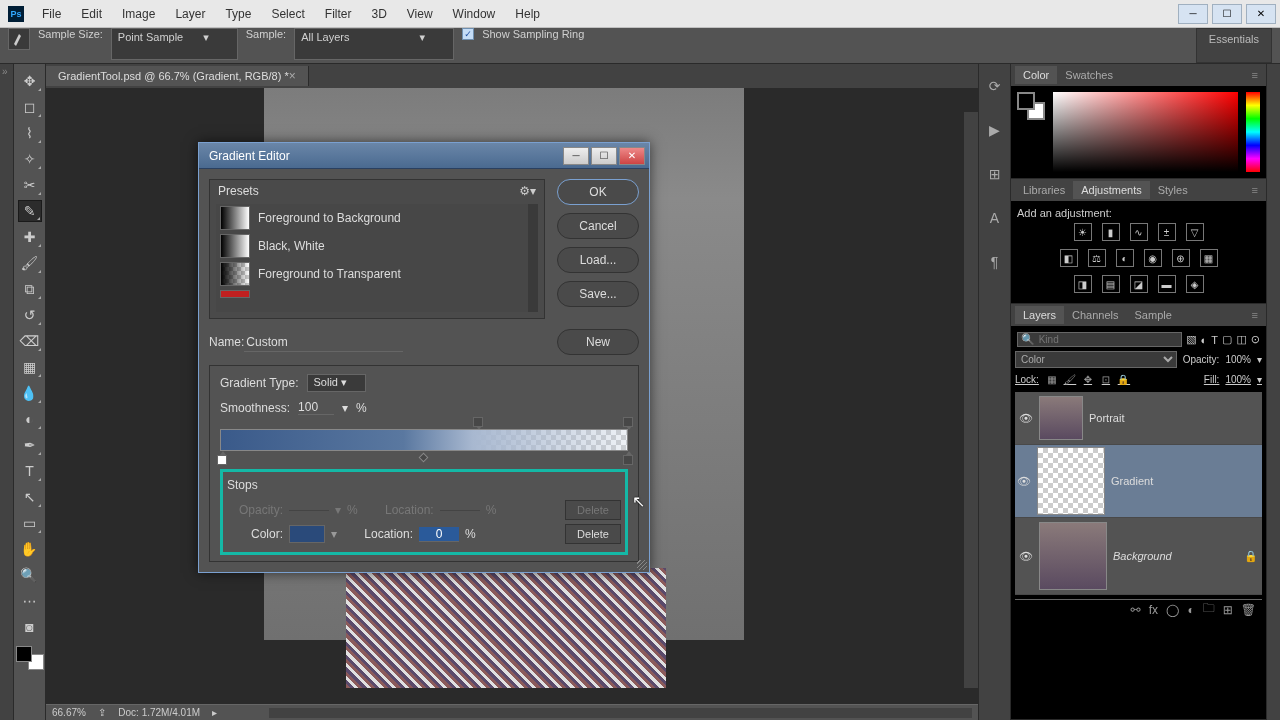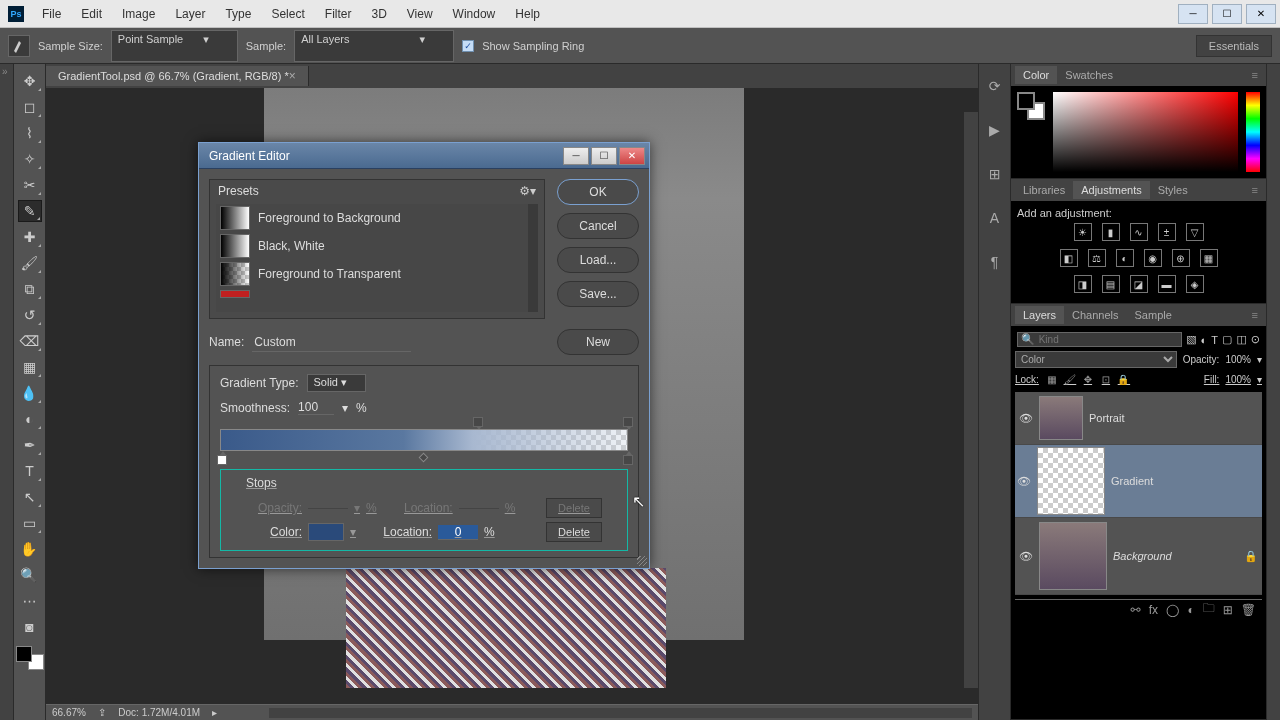--- a/index.html
+++ b/index.html
@@ -7,21 +7,21 @@
 
 
 .menubar { height: 28px; background: #e8e8e8; display: flex; align-items: center; padding: 0 0 0 0; border-bottom: 1px solid #c0c0c0; }
 .app-icon { width: 32px; height: 28px; display: flex; align-items: center; justify-content: center; }
 .app-icon-sq { width: 16px; height: 16px; background: #001e36; color: #31a8ff; font-size: 9px; font-weight: bold; display: flex; align-items: center; justify-content: center; }
 .menu-item { padding: 0 10px; font-size: 12px; color: #333; height: 28px; display: flex; align-items: center; cursor: default; }
 .window-controls { margin-left: auto; display: flex; }
 .win-btn { width: 30px; height: 20px; margin-right: 4px; background: #d6e3f2; border: 1px solid #a0b0c0; display: flex; align-items: center; justify-content: center; font-size: 10px; cursor: default; }
 
 
-.options-bar { height: 36px; background: #535353; display: flex; align-items: center; padding: 0 8px; color: #d0d0d0; font-size: 11px; gap: 8px; border-bottom: 1px solid #2a2a2a; }
+.options-bar { height: 36px; background: #535353; display: flex; padding: 0 8px; color: #d0d0d0; font-size: 11px; gap: 8px; border-bottom: 1px solid #2a2a2a; }
 .tool-preset { width: 22px; height: 22px; background: #3a3a3a; border: 1px solid #666; display: flex; align-items: center; justify-content: center; }
 .opt-label { color: #d0d0d0; }
 .opt-select { background: #3a3a3a; border: 1px solid #666; color: #d0d0d0; padding: 2px 28px 2px 6px; font-size: 11px; height: 32px; position: relative;}
 .checkbox { width: 12px; height: 12px; background: #c5ddf7; border: 1px solid #7090b0; display: inline-flex; align-items: center; justify-content: center; font-size: 9px; color: #2050a0; }
 .essentials { margin-left: auto; background: #424242; padding: 4px 12px; color: #bbb; font-size: 11px; border: 1px solid #333; }
 
 
 .main { display: flex; height: 656px; background: #535353; }
 .left-narrow { width: 14px; background: #424242; border-right: 1px solid #2a2a2a; position: relative; }
 .left-narrow::before { content: '»'; position: absolute; top: 2px; left: 2px; color: #888; font-size: 10px; }
@@ -109,34 +109,34 @@
 .preset-item { display: flex; align-items: center; padding: 2px 4px; gap: 8px; font-size: 12px; color: #ddd; }
 .preset-thumb { width: 30px; height: 24px; border: 1px solid #666; }
 .pt1 { background: linear-gradient(to right, #000, #fff); }
 .pt2 { background: linear-gradient(to right, #000, rgba(0,0,0,0)), repeating-conic-gradient(#ccc 0 25%, #fff 0 50%) 0 0/8px 8px; }
 .pt3 { background: linear-gradient(to right, #000, #fff); }
 .pt4 { width: 30px; height: 8px; background: #c02020; }
 .preset-scroll { position: absolute; right: 0; top: 0; bottom: 0; width: 10px; background: #3a3a3a; }
 .btn-col { width: 82px; display: flex; flex-direction: column; gap: 8px; }
 .dlg-btn { height: 26px; background: #4a4a4a; border: 1px solid #333; border-radius: 14px; color: #ddd; font-size: 12px; display: flex; align-items: center; justify-content: center; cursor: default; }
 .dlg-btn.primary { border: 1px solid #7aa0d0; }
-.name-row { display: flex; align-items: center; gap: 8px; margin-top: 10px; font-size: 12px; color: #ddd; }
+.name-row { display: flex; align-items: center; gap: 0; margin-top: 10px; font-size: 12px; color: #ddd; }
 .name-input { flex: 1; background: transparent; border: none; border-bottom: 1px solid #666; color: #ddd; font-size: 12px; padding: 2px; max-width: 210px;}
 .grad-box { border: 1px solid #333; margin-top: 10px; padding: 8px 10px 6px 10px; }
 .grad-line { display: flex; align-items: center; gap: 8px; font-size: 12px; color: #ddd; margin-bottom: 8px; }
 .grad-select { background: #3a3a3a; border: 1px solid #666; color: #ddd; padding: 1px 18px 1px 6px; font-size: 11px; height: 18px; }
 .grad-input { width: 36px; background: transparent; border: none; border-bottom: 1px solid #666; color: #ddd; font-size: 12px; text-align: left; }
 .grad-editor { margin: 14px 0 10px 0; position: relative; }
 .grad-bar { height: 22px; border: 1px solid #888; position: relative; background: linear-gradient(to right, #3a5a8a 0%, #5a78a0 45%, #a8b8d0 62%, rgba(200,210,224,0.3) 100%), repeating-conic-gradient(#ccc 0 25%, #fff 0 50%) 0 0/10px 10px; }
 .opac-stop { position: absolute; top: -12px; width: 10px; height: 10px; border: 1px solid #666; background: #474747; }
 .opac-stop::after { content:''; position:absolute; bottom:-4px; left:2px; width:0; height:0; border-left:3px solid transparent; border-right:3px solid transparent; border-top:4px solid #666; }
 .color-stop { position: absolute; bottom: -14px; width: 10px; height: 10px; border: 1px solid #666; background: #474747; }
 .color-stop::before { content:''; position:absolute; top:-5px; left:2px; width:0; height:0; border-left:3px solid transparent; border-right:3px solid transparent; border-bottom:4px solid #666; }
 .midpoint { position: absolute; bottom: -10px; width: 7px; height: 7px; transform: rotate(45deg); border: 1px solid #888; background: #474747; }
-.stops-box { border: 1px solid #14b8a6; padding: 6px 25px; margin-top: 18px; font-size: 12px; color: #999; text-decoration: underline; }
+.stops-box { border: 3px solid #14b8a6; padding: 6px 4px; margin-top: 18px; font-size: 12px; color: #999; }
 .stops-title { color: #ddd; margin-bottom: 6px; }
 .stop-row { display: flex; align-items: center; gap: 6px; padding: 2px 0; }
 .stop-row.disabled { color: #777; }
 .stop-row label { width: 56px; text-align: right; }
 .stop-val { width: 40px; border-bottom: 1px solid #444; text-align: center; }
 .stop-val.active { color: #fff; background: #2a5a9a; border-bottom: 1px solid #666; }
 .color-swatch { width: 36px; height: 18px; background: #2a4a7a; border: 1px solid #666; }
 .del-btn { width: 56px; height: 20px; border: 1px solid #333; background: #4a4a4a; color: #ddd; font-size: 11px; display: flex; align-items: center; justify-content: center; margin-left: auto; }
 .del-btn.disabled { color: #777; }
 .resize-grip { position: absolute; right: 2px; bottom: 2px; width: 10px; height: 10px; background: repeating-linear-gradient(135deg, transparent 0 2px, #888 2px 3px); }

